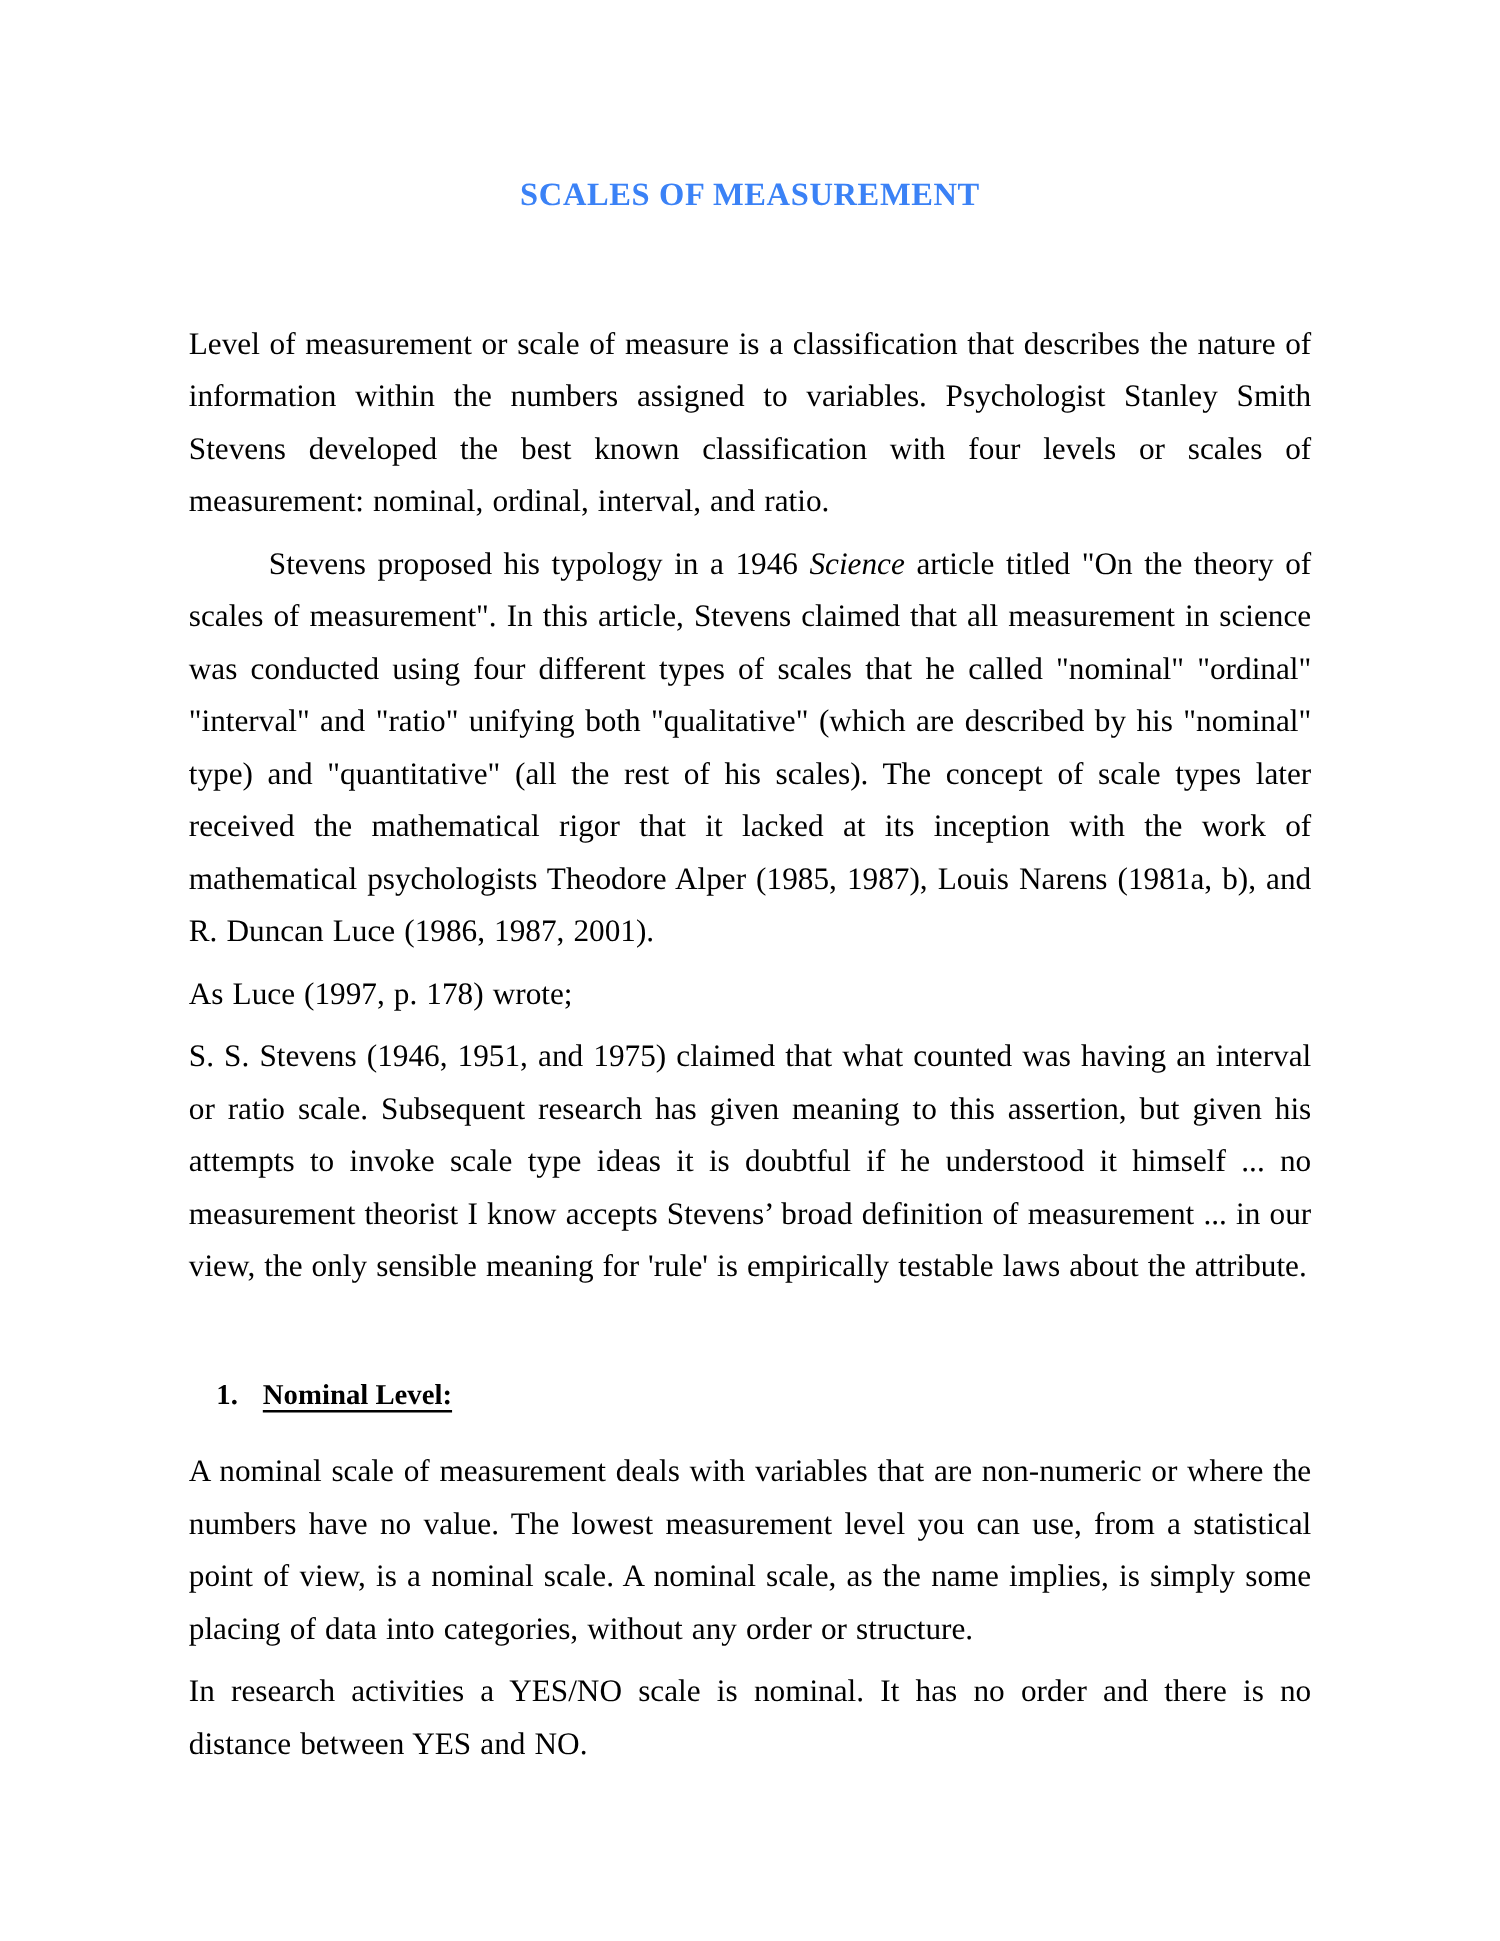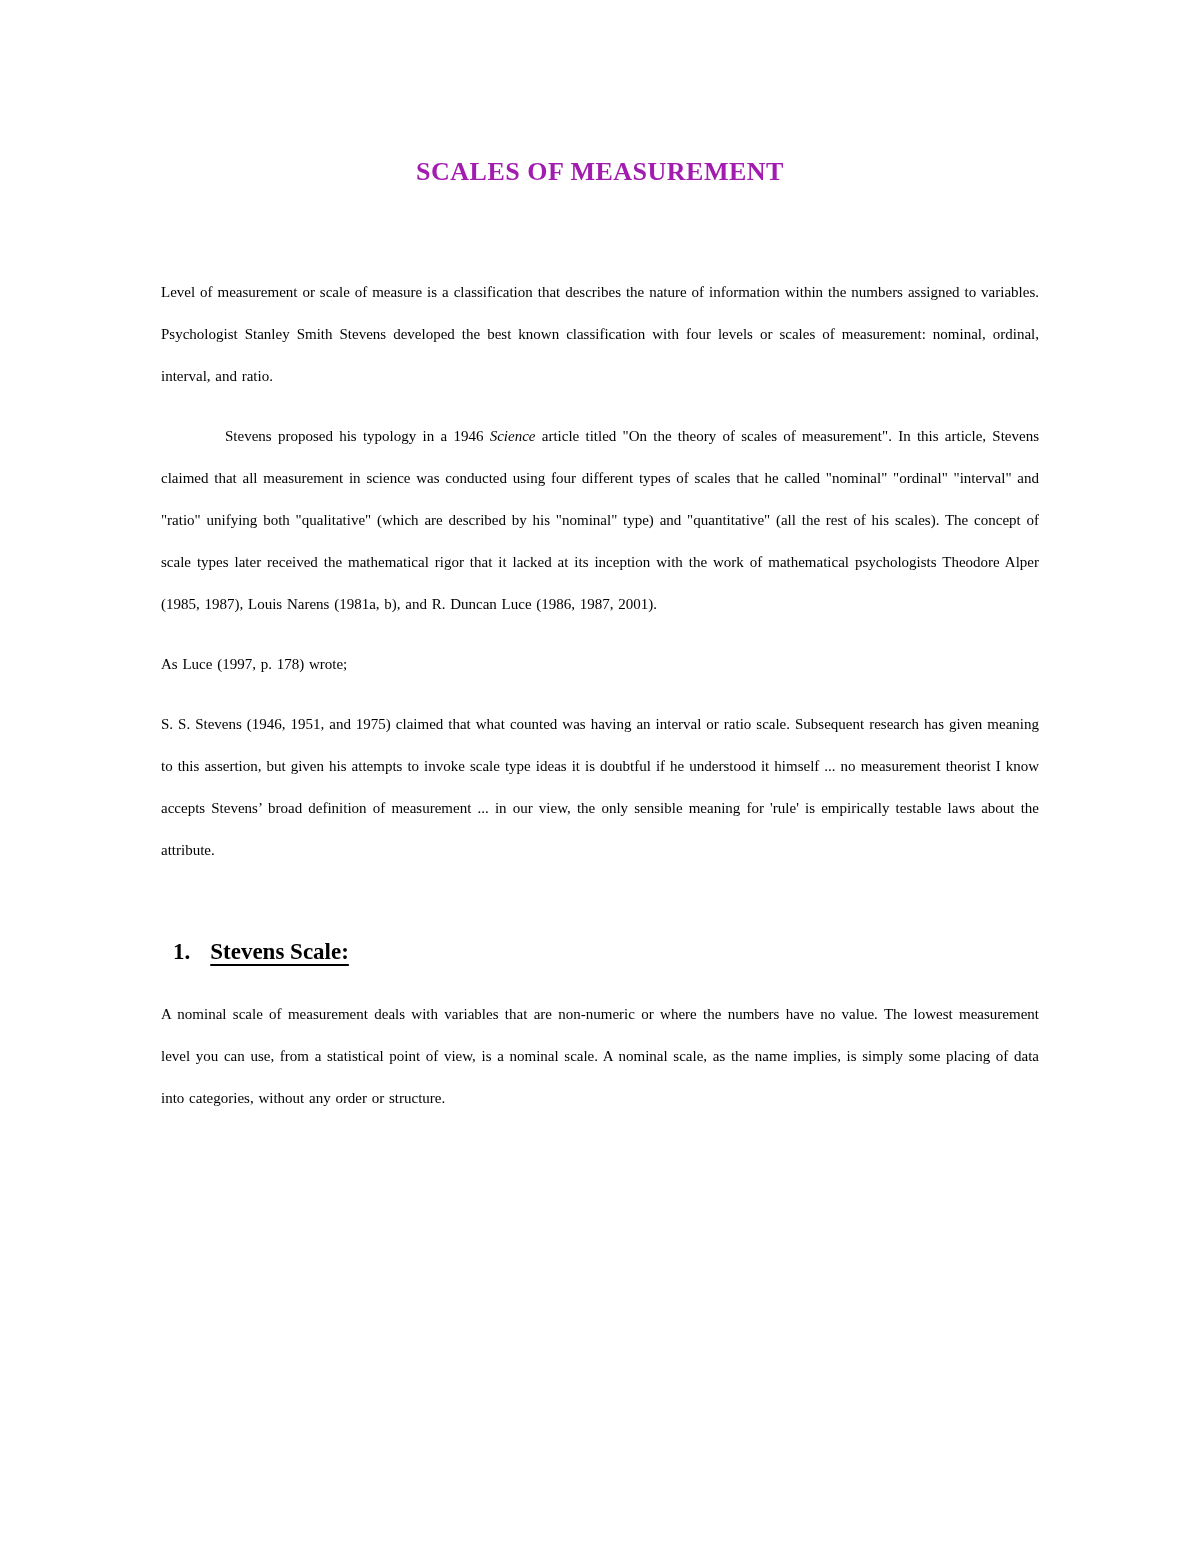--- a/index.html
+++ b/index.html
@@ -21,24 +21,24 @@
   }
   .doc-title {
     font-size: 26px;
     font-weight: bold;
     text-align: center;
     letter-spacing: 0.5px;
     margin: 0 0 84px 0;
     line-height: 1.2;
   }
   .para {
-    font-size: 15px;
+    font-size: 25px;
     line-height: 42px;
     text-align: justify;
-    margin: 18px;
+    margin: 8px;
     word-spacing: 1px;
   }
   .para.indent {
     text-indent: 64px;
   }
   .section-heading {
     font-size: 23px;
     font-weight: bold;
     line-height: 42px;
     margin: 60px 0 20px 0;
@@ -55,31 +55,32 @@
   }
   .seg-italic {
     font-style: italic;
   }
 </style>
 </head>
 <body>
 
 <div class="page">
 
-  <h1 class="doc-title" style="color: #a21caf; margin-top: 16px;">SCALES OF MEASUREMENT</h1>
+  <h1 class="doc-title" style="color: #3b82f6;">SCALES OF MEASUREMENT</h1>
 
   <p class="para"><span>Level of measurement or scale of measure is a classification that describes the nature of information within the numbers assigned to variables. Psychologist Stanley Smith Stevens developed the best known classification with four levels or scales of measurement: nominal, ordinal, interval, and ratio.</span></p>
 
   <p class="para indent"><span>Stevens proposed his typology in a 1946 </span><span class="seg-italic">Science</span><span> article titled "On the theory of scales of measurement". In this article, Stevens claimed that all measurement in science was conducted using four different types of scales that he called "nominal" "ordinal" "interval" and "ratio" unifying both "qualitative" (which are described by his "nominal" type) and "quantitative" (all the rest of his scales). The concept of scale types later received the mathematical rigor that it lacked at its inception with the work of mathematical psychologists Theodore Alper (1985, 1987), Louis Narens (1981a, b), and R. Duncan Luce (1986, 1987, 2001).</span></p>
 
   <p class="para"><span>As Luce (1997, p. 178) wrote;</span></p>
 
   <p class="para"><span>S. S. Stevens (1946, 1951, and 1975) claimed that what counted was having an interval or ratio scale. Subsequent research has given meaning to this assertion, but given his attempts to invoke scale type ideas it is doubtful if he understood it himself ... no measurement theorist I know accepts Stevens’ broad definition of measurement ... in our view, the only sensible meaning for 'rule' is empirically testable laws about the attribute.</span></p>
 
   <h2 class="section-heading">
-    <span class="num">1.</span><span class="heading-text">Stevens Scale:</span>
+    <span class="num">1.</span><span class="heading-text">Nominal Level:</span>
   </h2>
 
   <p class="para"><span>A nominal scale of measurement deals with variables that are non-numeric or where the numbers have no value. The lowest measurement level you can use, from a statistical point of view, is a nominal scale. A nominal scale, as the name implies, is simply some placing of data into categories, without any order or structure.</span></p>
 
 
+  <p class="para"><span>In research activities a YES/NO scale is nominal. It has no order and there is no distance between YES and NO.</span></p>
 
 </div>
 
 </body></html>

